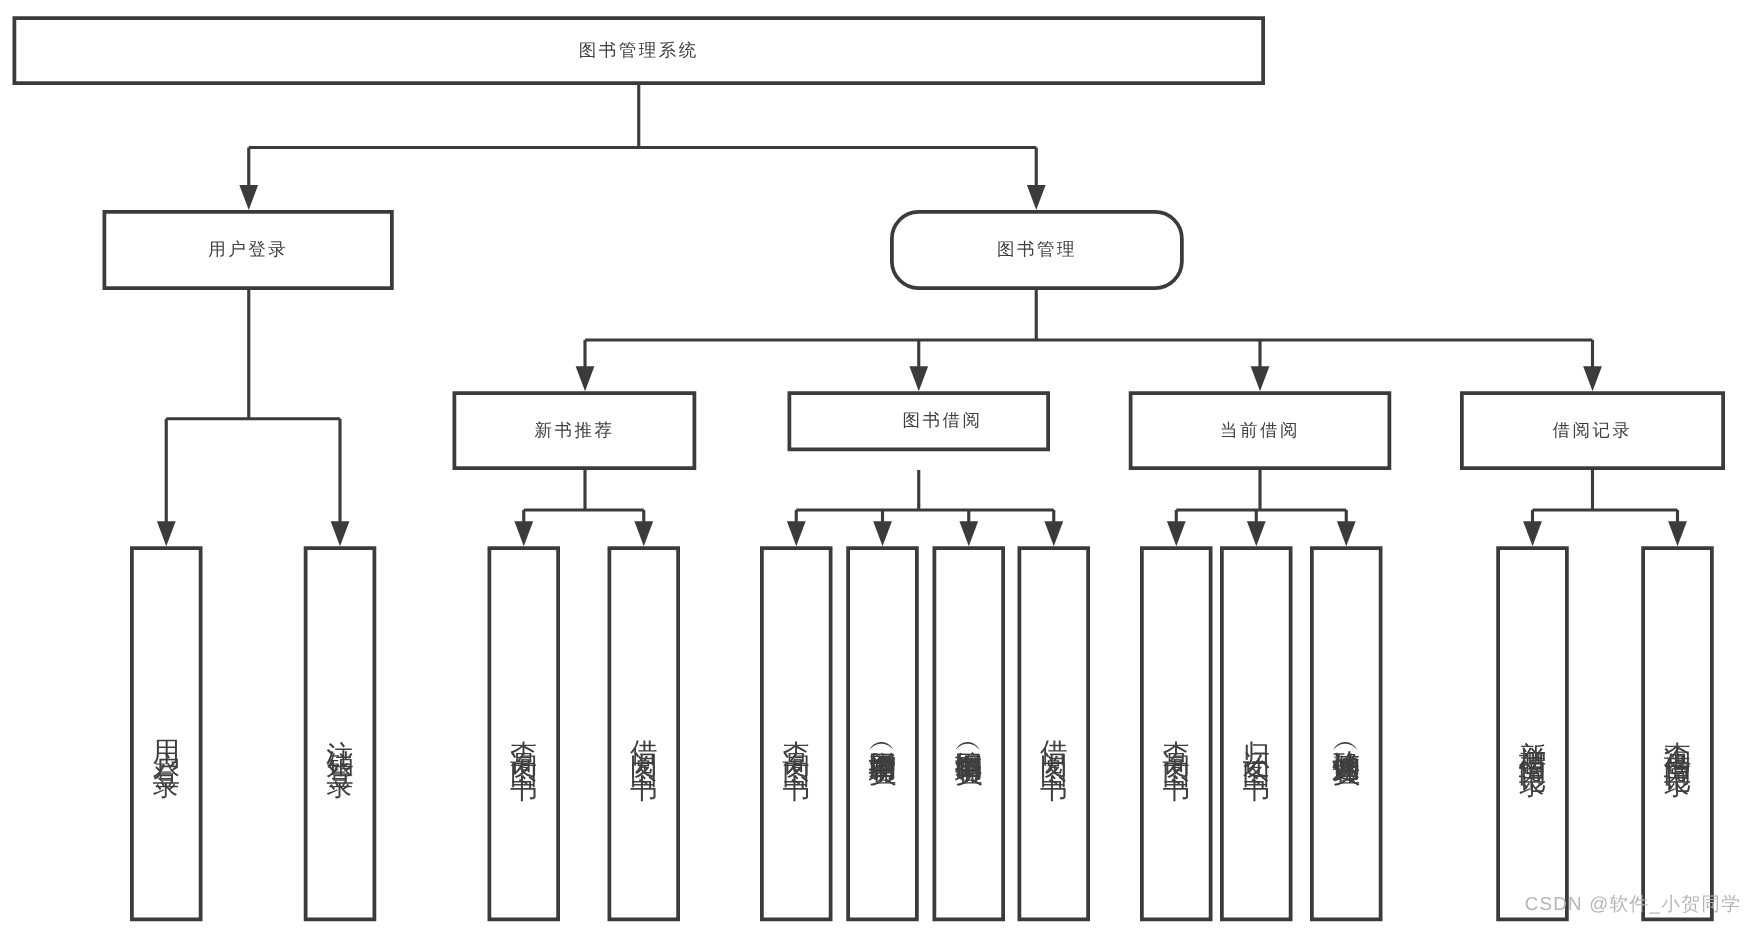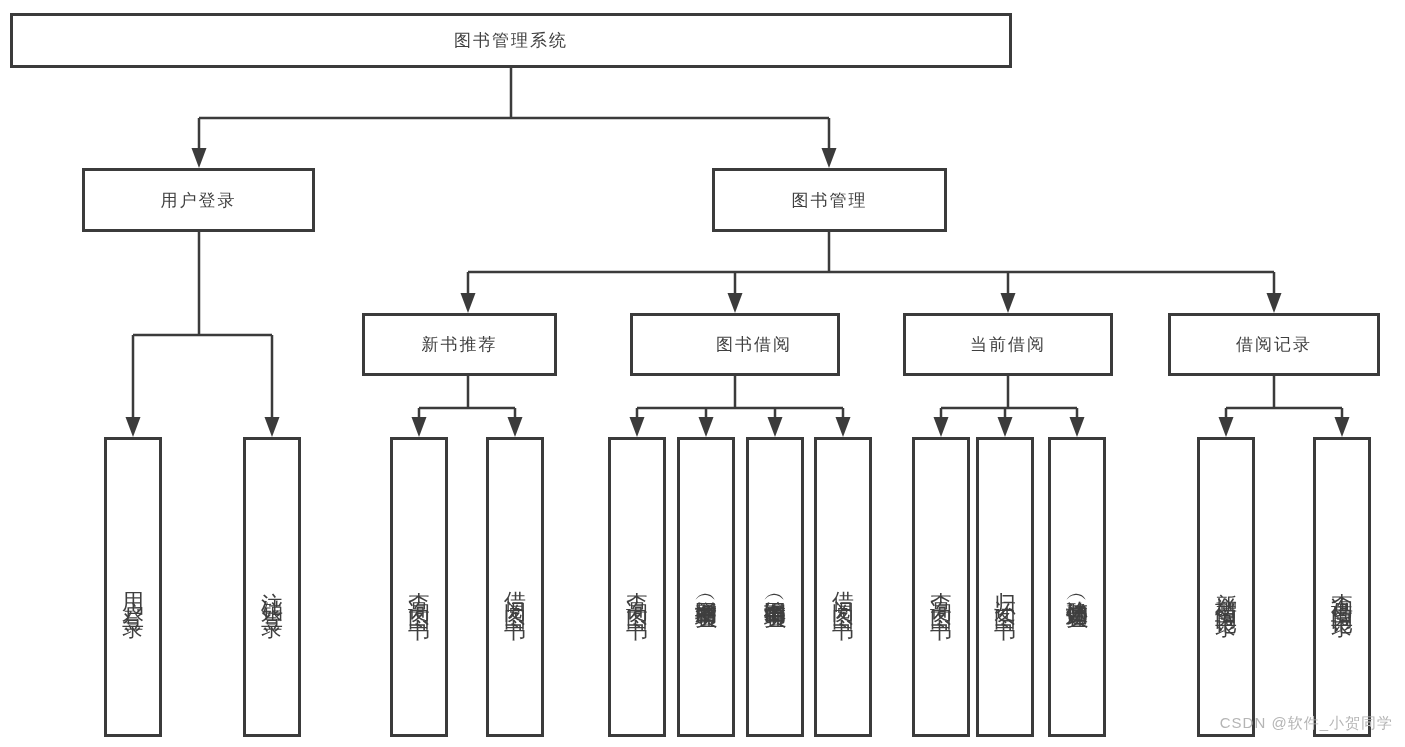--- a/index.html
+++ b/index.html
@@ -6,21 +6,21 @@
   .stage{
     position:relative;width:1405px;height:747px;background:#ffffff;overflow:hidden;
     font-family:"Liberation Sans",sans-serif;
   }
   .wires{position:absolute;left:0;top:0;width:1405px;height:747px;}
   .box{
     position:absolute;background:#ffffff;border:3px solid #3b3b3b;box-sizing:border-box;
     display:flex;align-items:center;justify-content:center;
     color:#3f3f3f;white-space:nowrap;
   }
-  .h{font-size:17px;letter-spacing:2px;}
+  .h{font-size:14px;letter-spacing:2px;}
   .v{writing-mode:vertical-rl;text-orientation:mixed;font-size:22px;}
   .sp8{letter-spacing:9px;text-indent:9px;}
   .sp4{letter-spacing:5px;text-indent:5px;}
   .sp1{letter-spacing:1px;}
   .watermark{
     position:absolute;right:12px;top:714px;font-size:15px;letter-spacing:1px;
     color:#b5b5b5;z-index:5;
   }
 </style>
 </head>
@@ -57,24 +57,24 @@
     <use href="#ah" transform="translate(941,437)"></use>
     <use href="#ah" transform="translate(1005,437)"></use>
     <use href="#ah" transform="translate(1077,437)"></use>
     <use href="#ah" transform="translate(1226,437)"></use>
     <use href="#ah" transform="translate(1342,437)"></use>
   </svg>
 
   <div class="box h" style="left:10px;top:13px;width:1002px;height:55px;">图书管理系统</div>
 
   <div class="box h" style="left:82px;top:168px;width:233px;height:64px;">用户登录</div>
-  <div class="box h" style="left:712px;top:168px;width:235px;height:64px;">图书管理</div>
+  <div class="box h" style="left:712px;top:168px;width:235px;height:64px;border-radius:23px;">图书管理</div>
 
   <div class="box h" style="left:362px;top:313px;width:195px;height:63px;">新书推荐</div>
-  <div class="box h" style="left:630px;top:313px;width:210px;height:63px;padding-left:38px;">图书借阅</div>
+  <div class="box h" style="left:630px;top:313px;width:210px;height:48px;padding-left:38px;">图书借阅</div>
   <div class="box h" style="left:1168px;top:313px;width:212px;height:63px;">借阅记录</div>
   <div class="box h" style="left:903px;top:313px;width:210px;height:63px;">当前借阅</div>
 
   <div class="box v sp8" style="left:104px;top:437px;width:58px;height:300px;">用户登录</div>
   <div class="box v sp8" style="left:243px;top:437px;width:58px;height:300px;">注销登录</div>
 
   <div class="box v sp8" style="left:390px;top:437px;width:58px;height:300px;">查询图书</div>
   <div class="box v sp8" style="left:486px;top:437px;width:58px;height:300px;">借阅图书</div>
 
   <div class="box v sp8" style="left:608px;top:437px;width:58px;height:300px;">查询图书</div>

